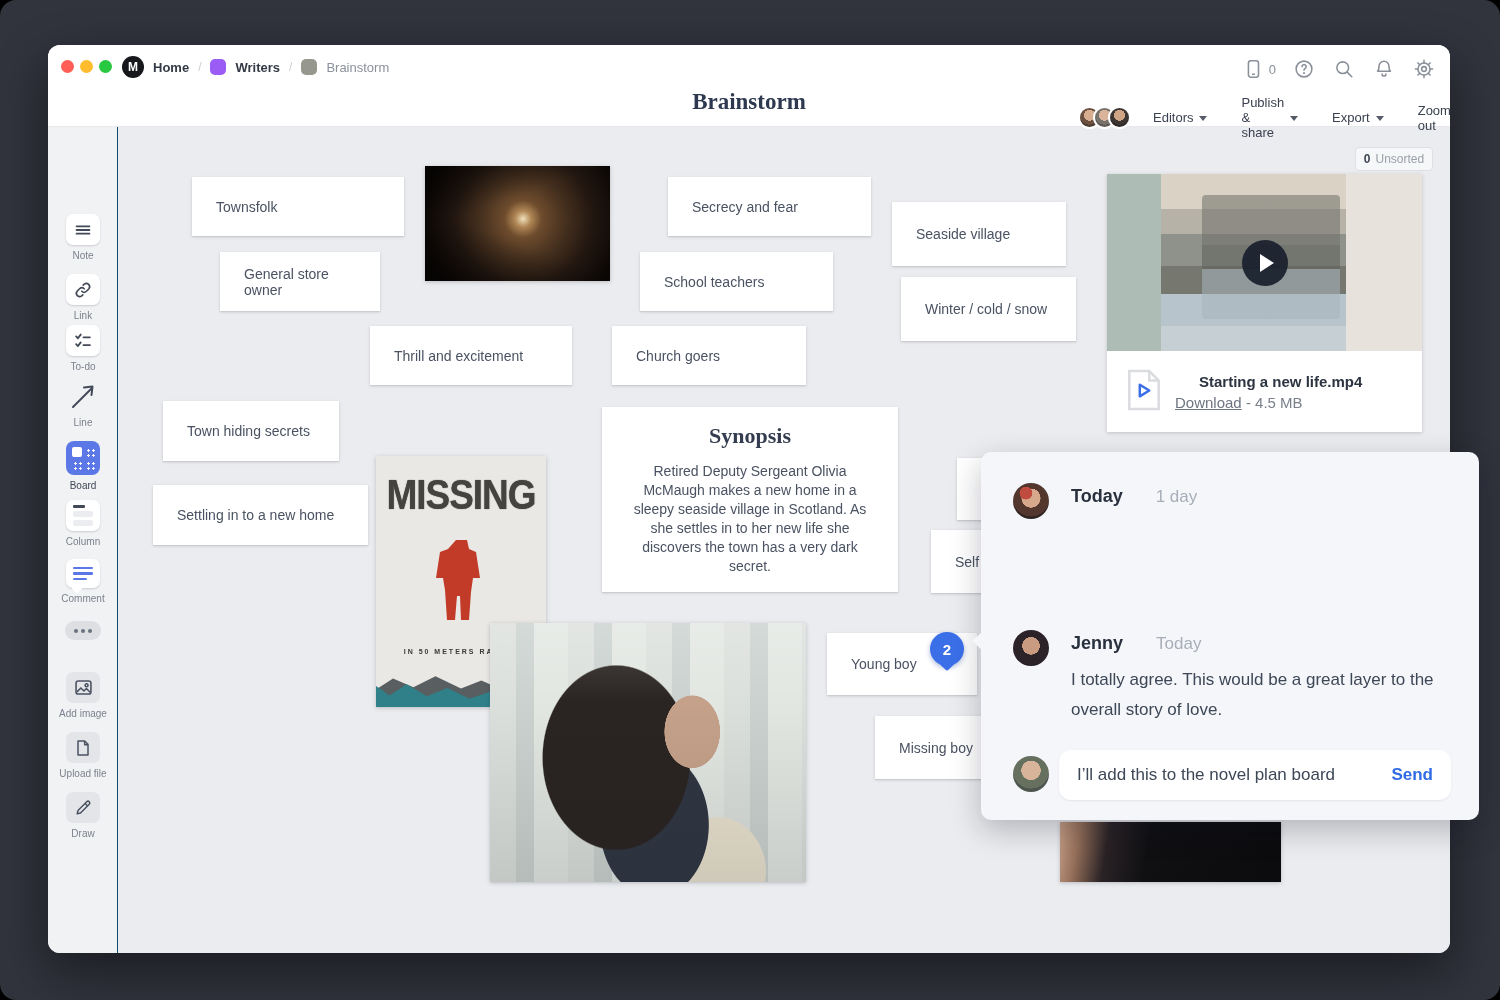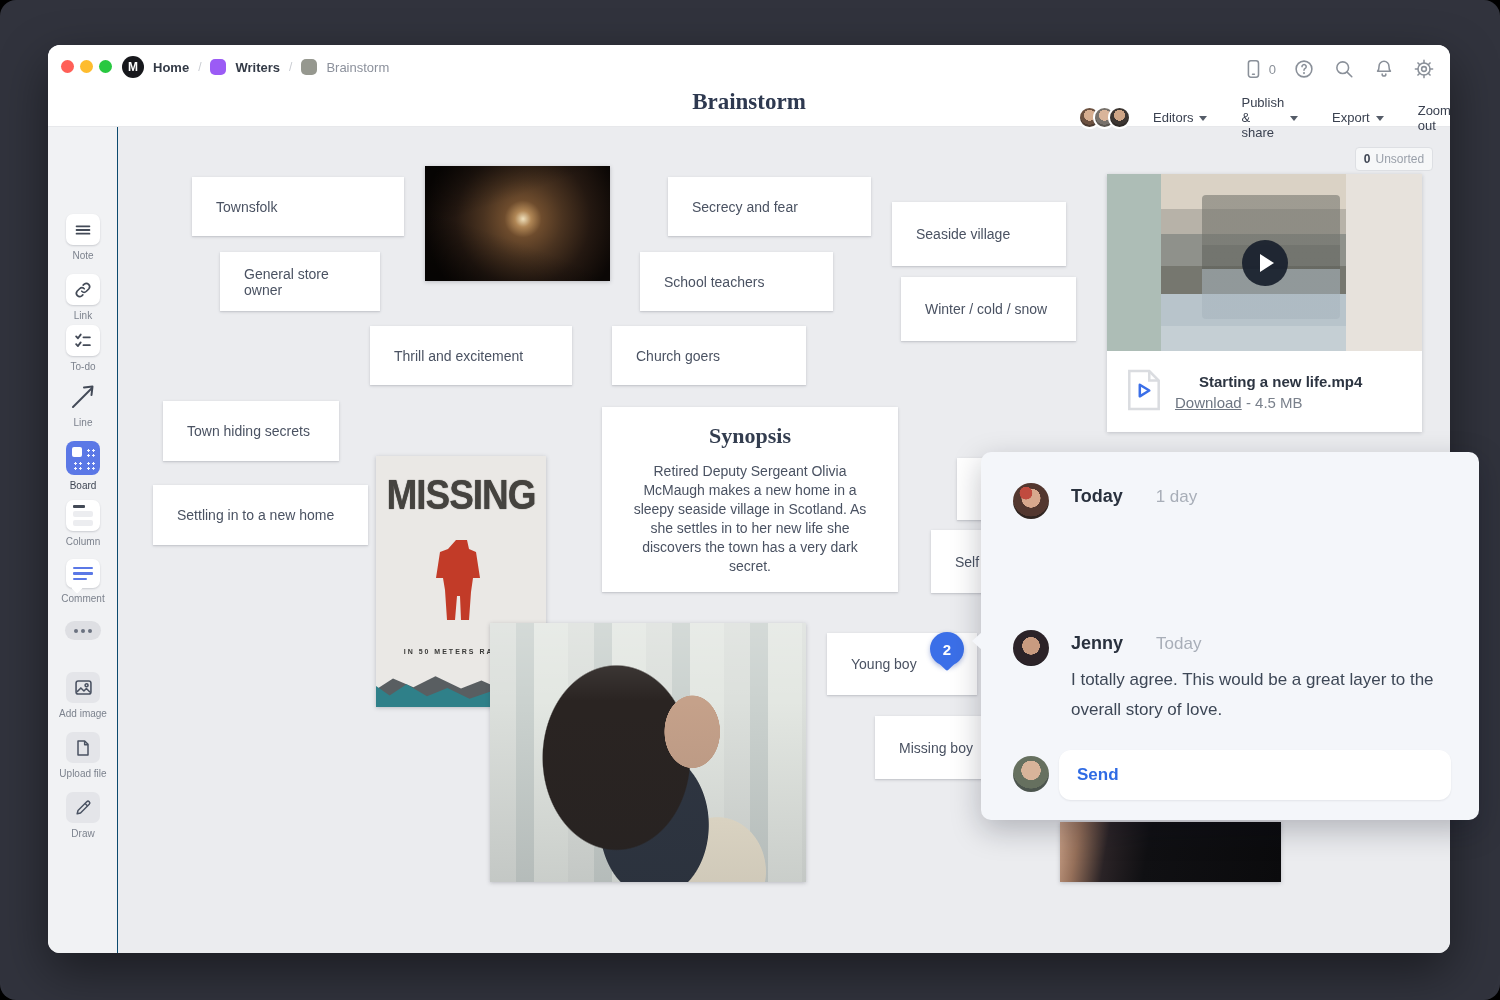--- a/index.html
+++ b/index.html
@@ -438,16 +438,17 @@
     <div class="c-name-row" style="top:181px;text-align:center;">
       <span class="c-name">Jenny</span>
       <span class="c-time">Today</span>
     </div>
     <div class="c-body" style="top:213px;">
       <span class="mention"></span><span>I totally agree. This would be a great layer to the overall story of love.</span>
     </div>
 
     <span class="c-av steve" style="top:304px;"></span>
     <div class="composer">
+      <input type="text" value="I’ll add this to the novel plan board" style="">
       <span class="send">Send</span>
     </div>
   </div>
 </div>
 
 </body></html>

